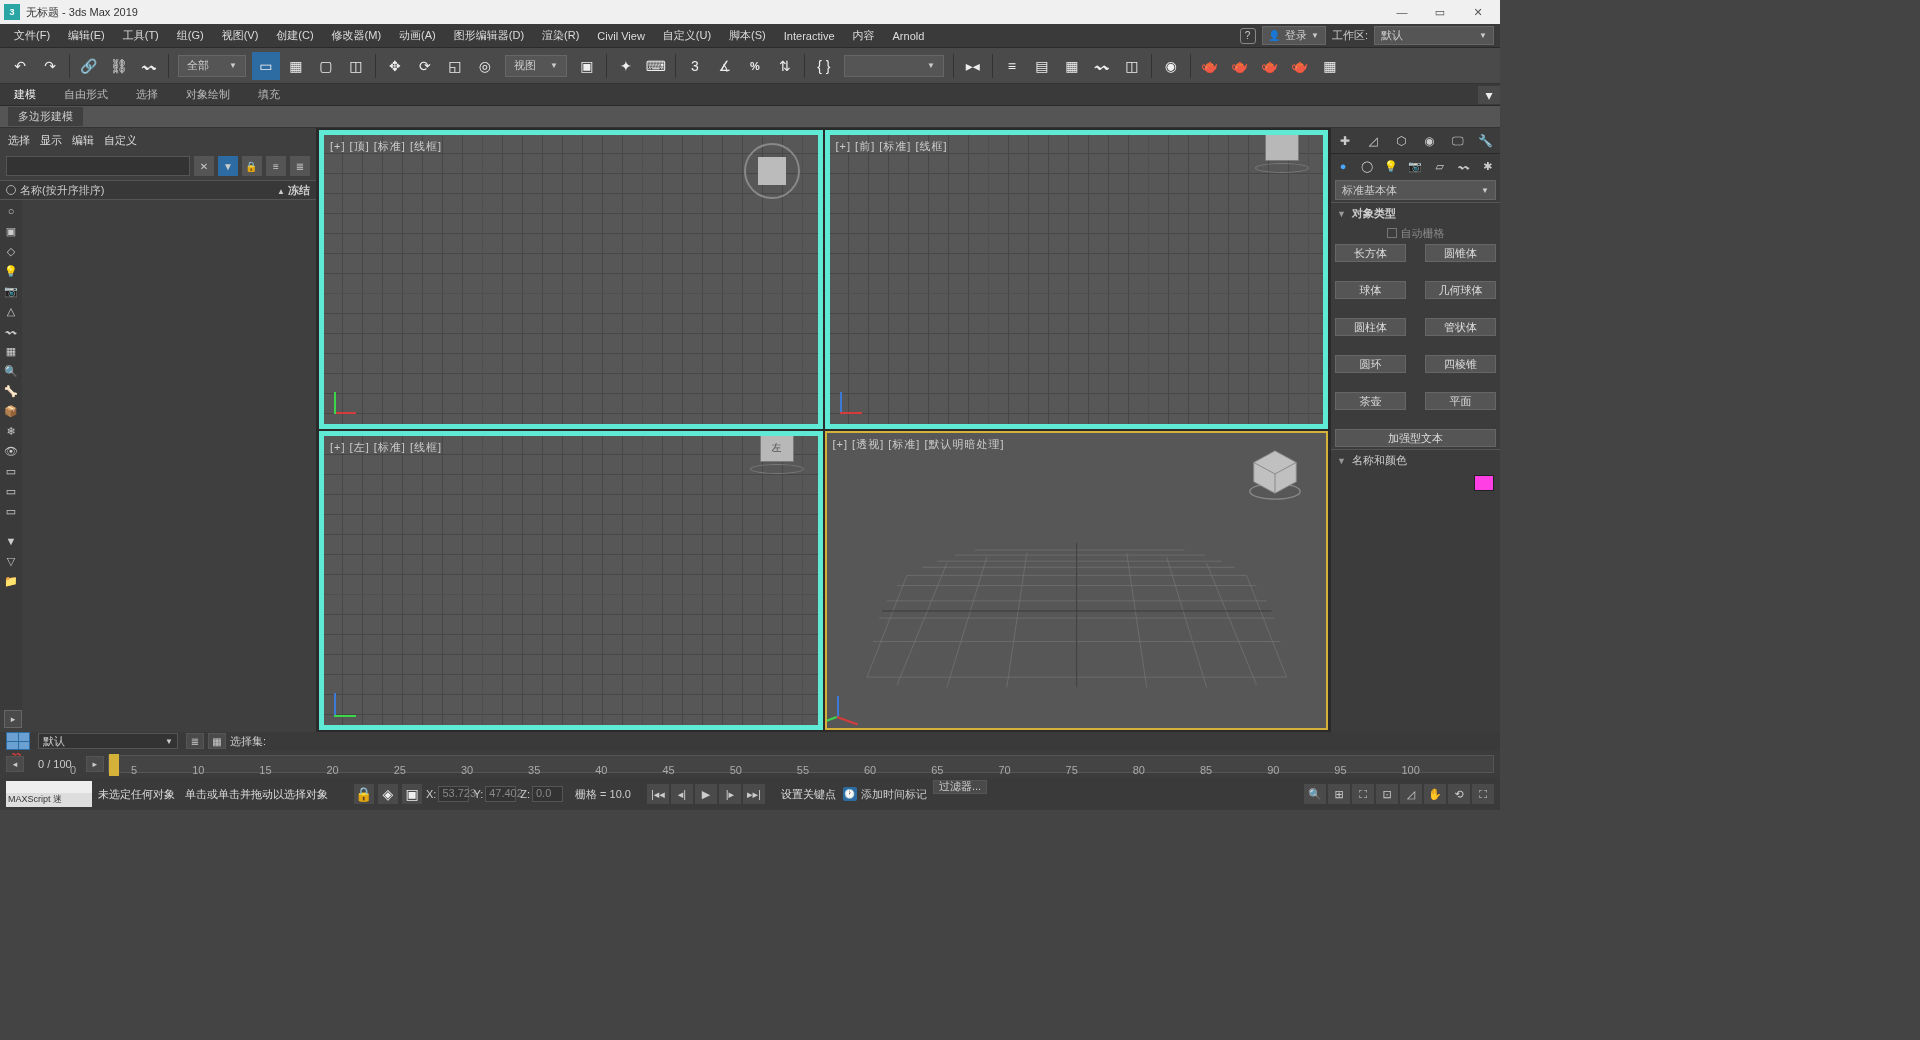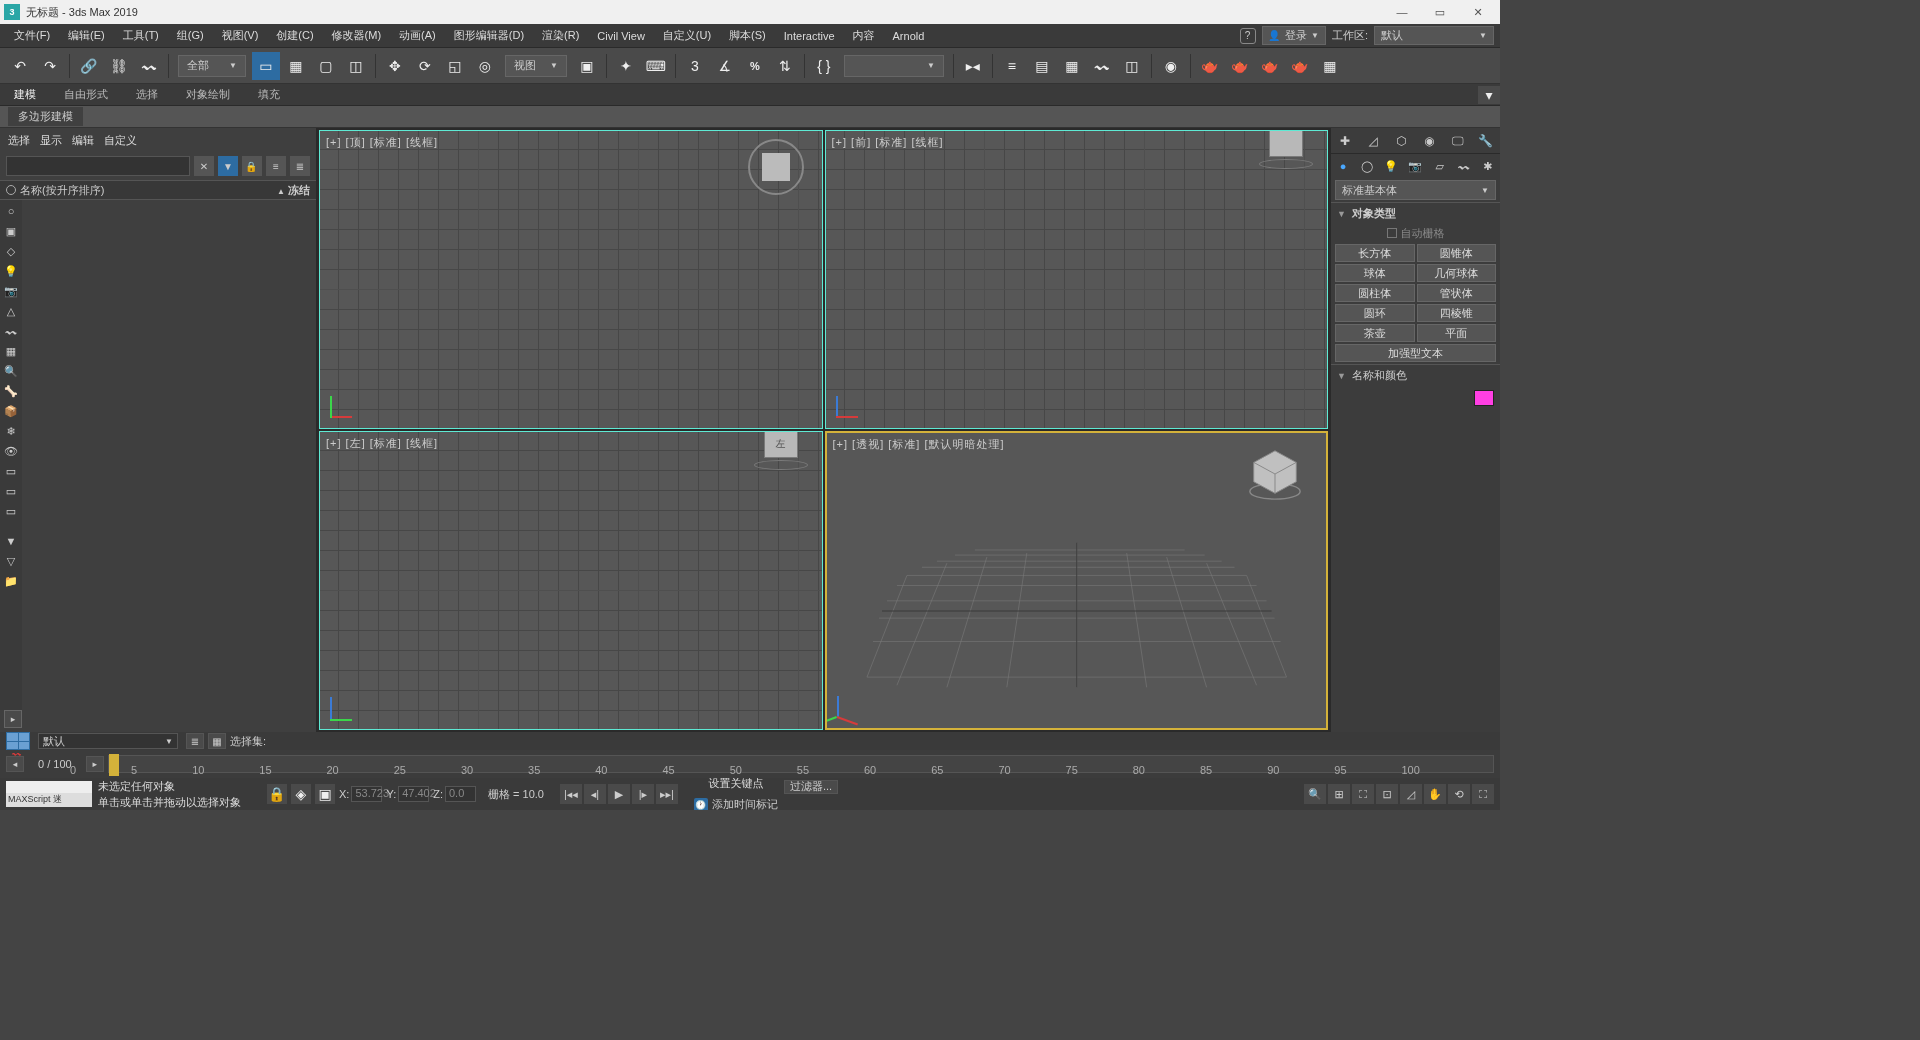--- a/index.html
+++ b/index.html
@@ -38,21 +38,21 @@
 .scene-hdr .col1{flex:1;display:flex;align-items:center;gap:4px;}
 .scene-hdr .col1 .circ{width:10px;height:10px;border:1px solid #aaa;border-radius:50%;}
 .scene-hdr .col2{width:52px;text-align:right;font-weight:bold;}
 .scene-body{flex:1;display:flex;}
 .scene-icons{width:22px;background:#3a3a3a;display:flex;flex-direction:column;align-items:center;padding-top:2px;gap:2px;}
 .scene-icons .si{width:18px;height:18px;display:flex;align-items:center;justify-content:center;font-size:11px;color:#ccc;}
 .scene-list{flex:1;background:#3f3f3f;}
 .scene-bottom{position:relative;}
 .left-expand{position:absolute;left:4px;bottom:4px;width:18px;height:18px;border:1px solid #666;background:#4a4a4a;display:flex;align-items:center;justify-content:center;font-size:9px;}
 .viewport-grid { flex:1; display:grid; grid-template-columns: 1fr 1fr; grid-template-rows: 1fr 1fr; gap:2px; background:#2a2a2a; padding:2px; position:relative;}
-.vp { background:#575757; position:relative; overflow:hidden; border:1px solid #5eead4;}
+.vp { background:#575757; position:relative; overflow:hidden; border:5px solid #5eead4;}
 .vp.active { border:2px solid #d4b23a; }
 .vp-label { position:absolute; top:4px; left:6px; color:#ccc; font-size:11px; letter-spacing:1px;}
 .vp-grid-bg { position:absolute; inset:0;
   background-image: linear-gradient(#4f4f4f 1px, transparent 1px), linear-gradient(90deg, #4f4f4f 1px, transparent 1px),
                     linear-gradient(#474747 1px, transparent 1px), linear-gradient(90deg, #474747 1px, transparent 1px);
   background-size: 160px 160px, 160px 160px, 20px 20px, 20px 20px;
   background-position: -2px -2px, -2px -2px, -2px -2px, -2px -2px;
 }
 .vp-cube-tr { position:absolute; top:8px; right:18px; width:56px; height:56px; }
 .vc-ring { position:absolute; inset:0; border:2px solid #888; border-radius:50%; }
@@ -71,39 +71,39 @@
 .cmd-tabs{height:26px;display:flex;align-items:center;justify-content:space-around;border-bottom:1px solid #2a2a2a;}
 .cmd-tabs .ct{width:20px;height:20px;display:flex;align-items:center;justify-content:center;font-size:12px;}
 .cmd-sub{height:24px;display:flex;align-items:center;justify-content:space-around;}
 .cmd-sub .cs{width:18px;height:18px;display:flex;align-items:center;justify-content:center;font-size:11px;}
 .cmd-sub .cs.active{color:#4aa8ff;}
 .dd2{height:20px;margin:2px 4px;background:#555;border:1px solid #666;display:flex;align-items:center;padding:0 6px;justify-content:space-between;}
 .rollout-hd{height:22px;background:#3c3c3c;display:flex;align-items:center;gap:6px;padding:0 6px;border-top:1px solid #555;}
 .rollout-hd .tri{font-size:9px;color:#999;}
 .rollout-hd.obj-type{font-weight:bold;}
 .autogrid{height:18px;display:flex;align-items:center;justify-content:center;gap:4px;color:#888;}
-.prim-grid{display:grid;grid-template-columns:1fr 1fr;gap:2px;padding:2px 4px;}
+.prim-grid{display:grid;grid-template-columns:1fr 1fr;gap:19px;padding:2px 4px;}
 .prim-btn{height:18px;background:#555;border:1px solid #666;display:flex;align-items:center;justify-content:center;color:#ddd;font-size:11px;}
 .prim-btn.full{grid-column:1/3;}
 .color-row{height:24px;display:flex;align-items:center;justify-content:flex-end;padding:0 6px;}
 .color-sw{width:20px;height:16px;background:#ff3fe3;border:1px solid #222;}
 .bottom-strip{height:18px;background:#3a3a3a;display:flex;align-items:center;padding:0 6px;gap:8px;}
 .vp-layout-ic{width:24px;height:18px;display:grid;grid-template-columns:1fr 1fr;grid-template-rows:1fr 1fr;gap:1px;background:#2d6ca2;padding:1px;}
 .vp-layout-ic div{background:#6aa0d2;}
 .layer-dd{flex:0 0 140px;height:16px;background:#333;border:1px solid #555;display:flex;align-items:center;padding:0 4px;}
 .sel-set{display:flex;align-items:center;gap:4px;}
 .sel-set .sb{width:18px;height:16px;background:#4a4a4a;border:1px solid #555;display:flex;align-items:center;justify-content:center;font-size:10px;}
 .time-slider{height:28px;background:#3c3c3c;display:flex;align-items:center;padding:0 6px;gap:4px;position:relative;}
 .ts-btn{width:18px;height:16px;background:#4a4a4a;border:1px solid #555;display:flex;align-items:center;justify-content:center;font-size:9px;}
 .ts-label{padding:0 10px;}
 .timeline{flex:1;height:18px;background:#444;position:relative;border:1px solid #555;}
 .timeline .handle{position:absolute;left:0;top:-2px;width:10px;height:22px;background:#d4b23a;}
 .ruler{position:absolute;bottom:0;left:70px;right:80px;height:14px;display:flex;justify-content:space-between;color:#aaa;font-size:9px;}
 .status-bar{height:32px;background:#3a3a3a;display:flex;align-items:center;padding:0 6px;gap:6px;}
-.status-left{display:flex;flex-direction:column;gap:1px;}
+.status-left{display:flex;flex-direction:row;gap:10px;}
 .maxscript-box{width:86px;height:14px;background:#ddd;color:#333;font-size:9px;padding:0 2px;overflow:hidden;}
 .status-msg{font-size:11px;color:#ddd;}
 .status-mid{display:flex;align-items:center;gap:4px;margin-left:20px;}
 .coord{display:flex;align-items:center;gap:2px;}
 .coord .lbl{color:#ccc;}
 .coord .val{width:31px;height:16px;background:#333;border:1px solid #555;color:#888;padding:0 3px;}
 .grid-lbl{margin-left:8px;}
 .playback{display:flex;align-items:center;gap:2px;margin-left:10px;}
 .pb-btn{width:22px;height:20px;background:#4a4a4a;display:flex;align-items:center;justify-content:center;font-size:11px;}
 .nav-btns{display:flex;gap:2px;margin-left:auto;}
@@ -503,21 +503,21 @@
     <span class="grid-lbl">栅格 = 10.0</span>
   </div>
   <div class="playback">
     <div class="pb-btn">|◂◂</div>
     <div class="pb-btn">◂|</div>
     <div class="pb-btn">▶</div>
     <div class="pb-btn">|▸</div>
     <div class="pb-btn">▸▸|</div>
   </div>
   <div style="display:flex;align-items:center;gap:6px;margin-left:10px">
-    <div style="display:flex;flex-direction:column;gap:7px">
+    <div style="display:flex;flex-direction:row;gap:7px">
       <div class="time-tag-row" style="height:14px">
           <span style="color:#ddd">设置关键点</span>
         </div>
       <div class="time-tag-row" style="height:14px">
           <div class="time-tag-ic">🕐</div>
           <span>添加时间标记</span>
         </div>
     </div>
     <div style="display:flex;flex-direction:column;gap:1px">
       <div style="height:14px;background:#4a4a4a;border:1px solid #555;padding:0 5px;display:flex;align-items:center">

